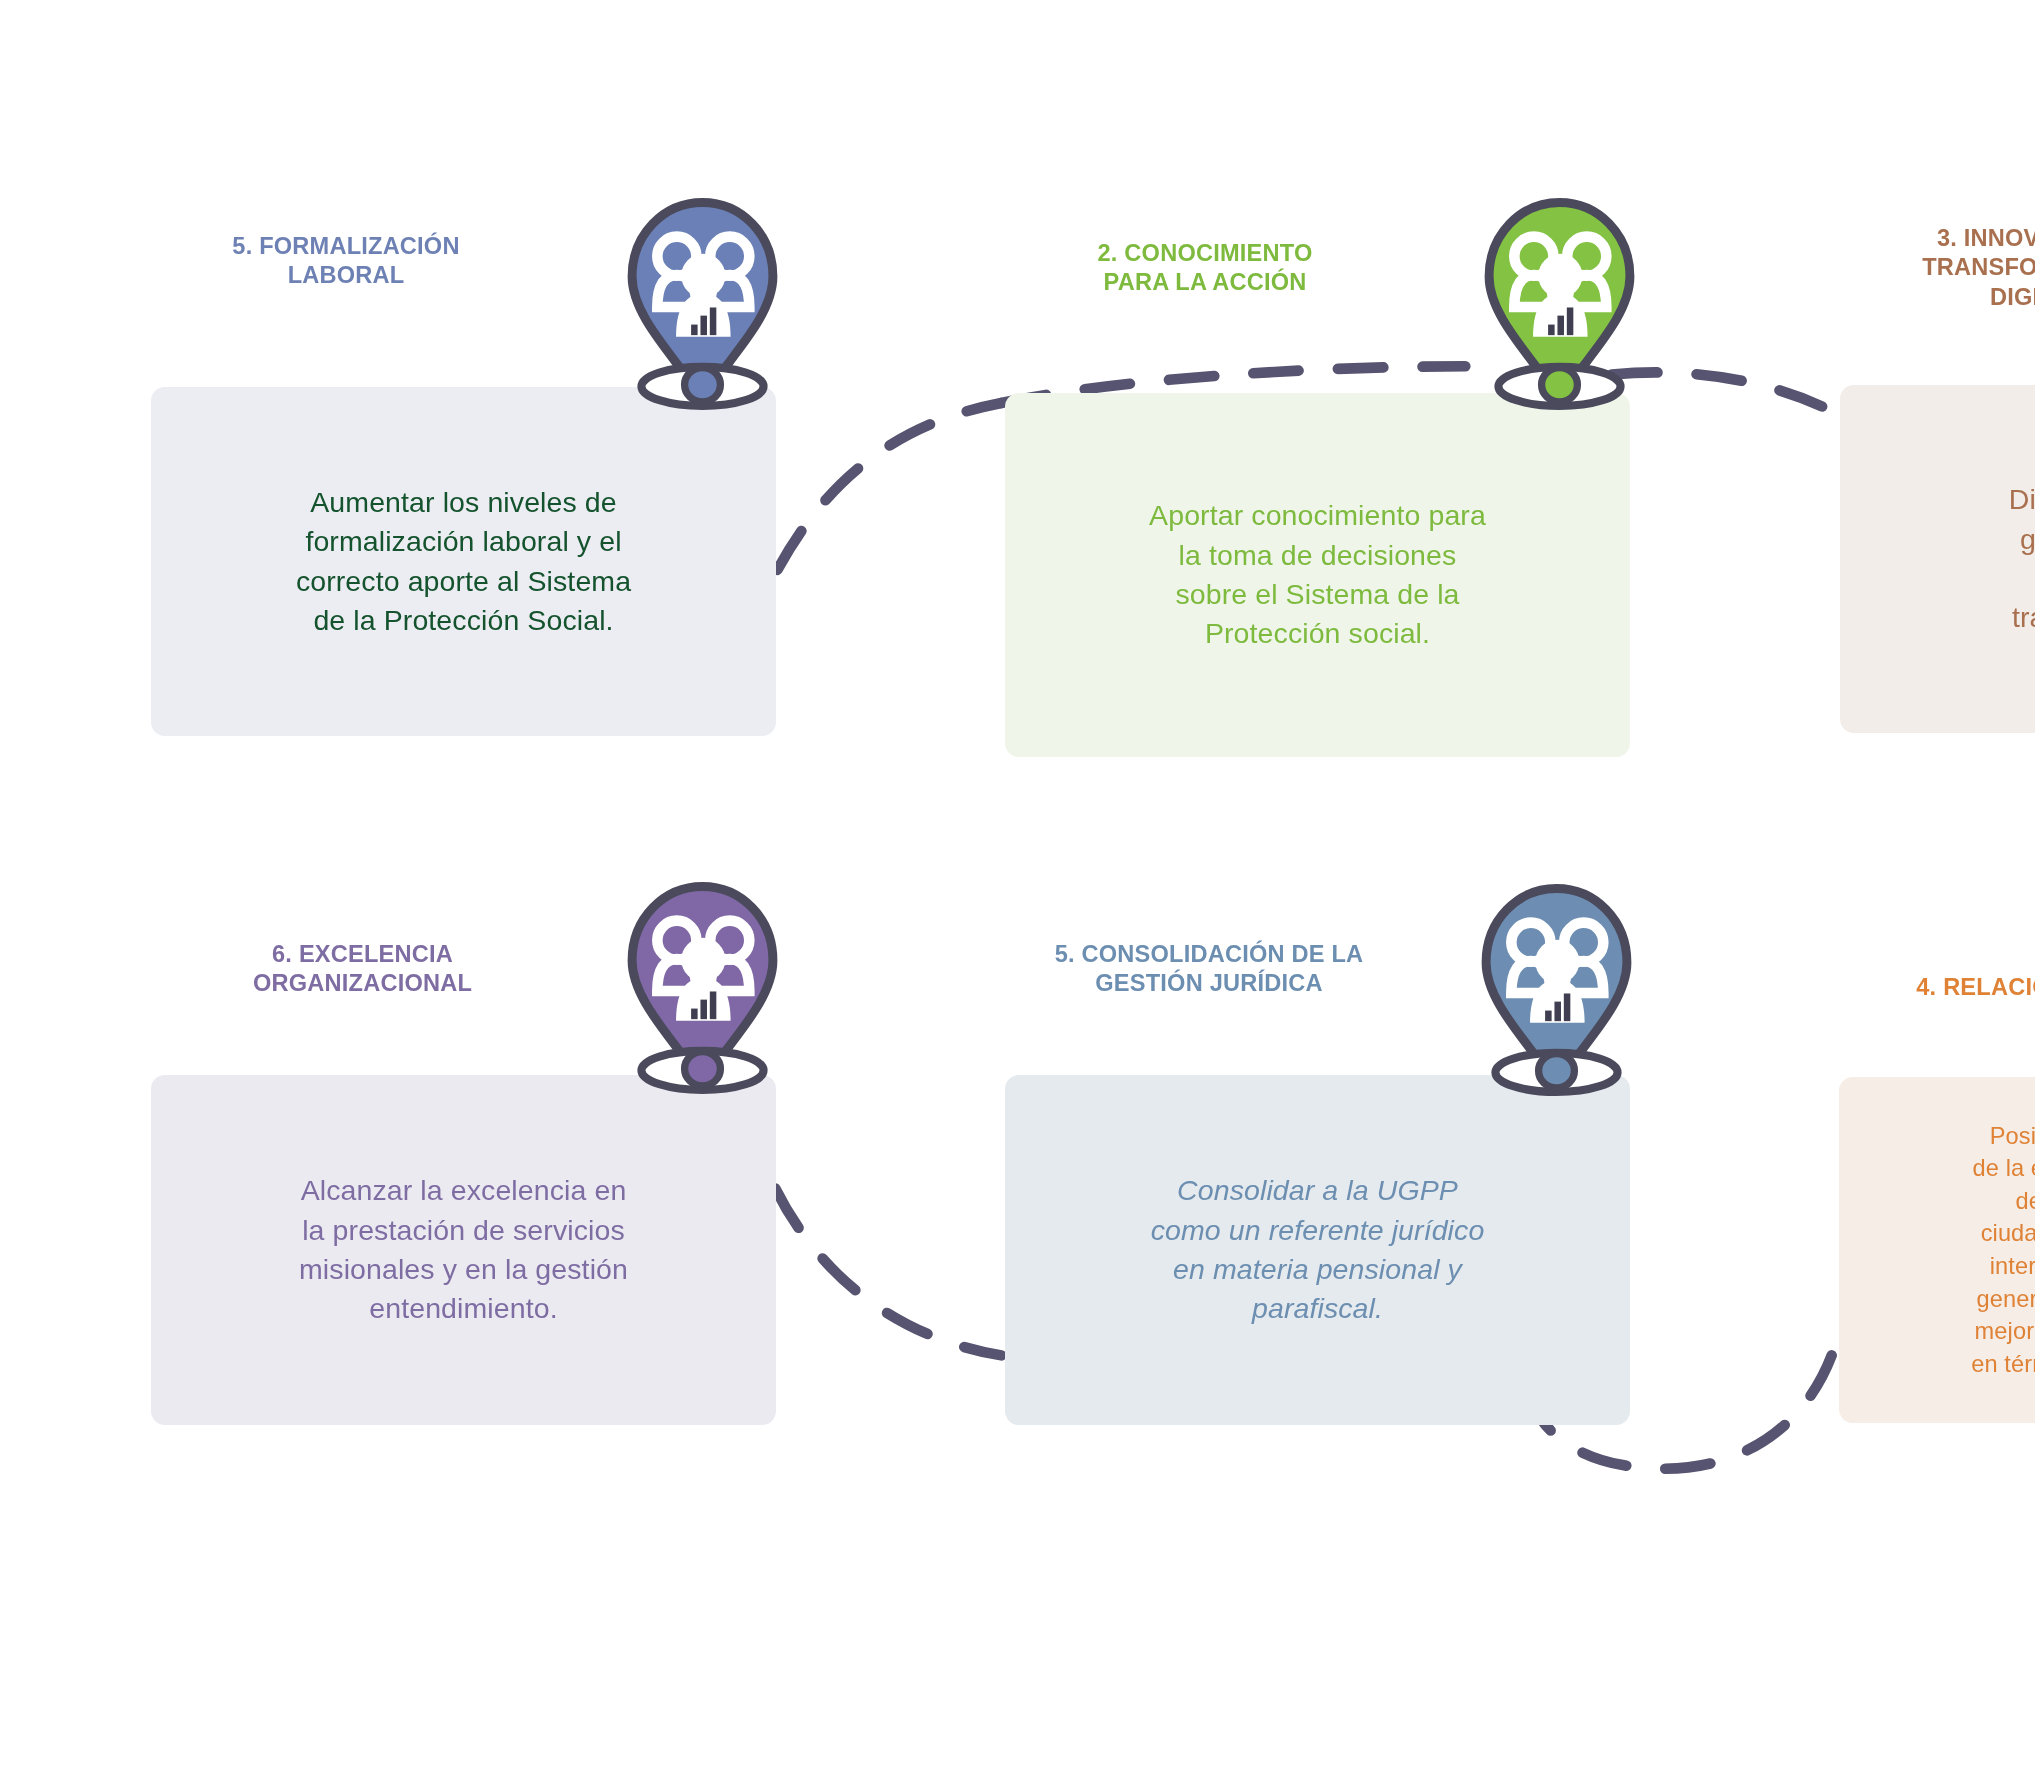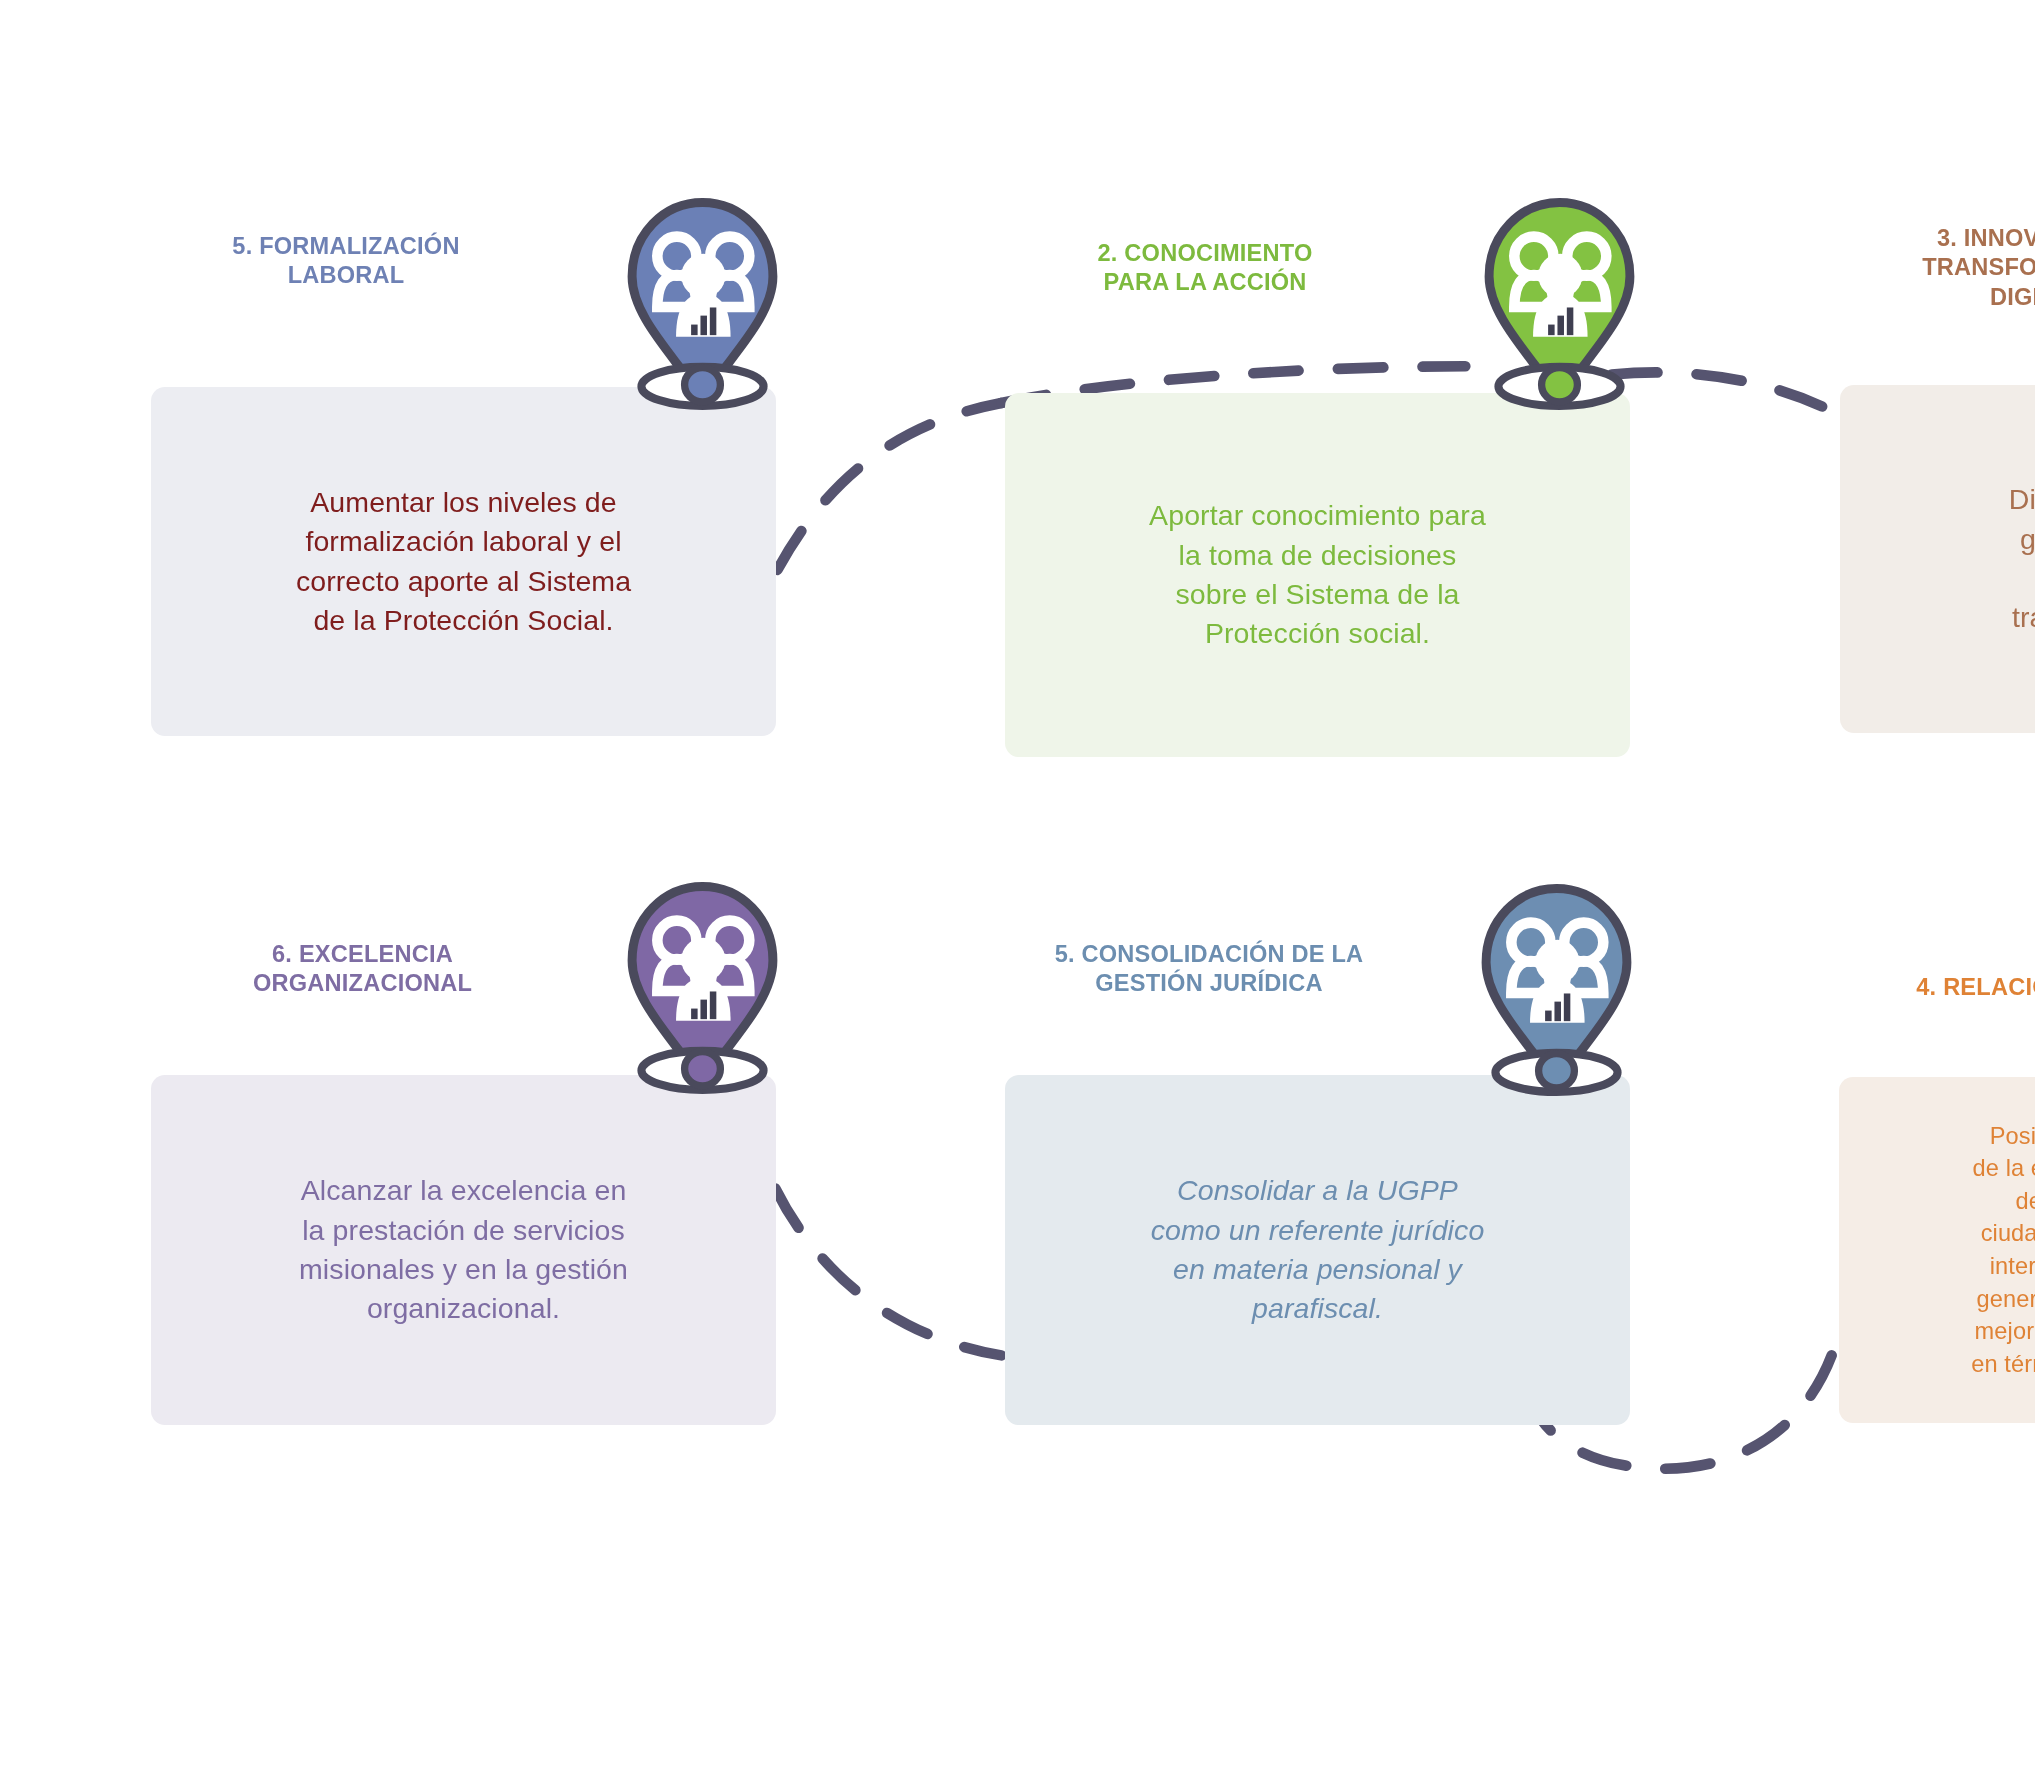--- a/index.html
+++ b/index.html
@@ -108,21 +108,21 @@
                C 6390 3040, 6190 3290, 6010 3420"></path>
 
       <path d="M 4500 3330 C 4420 3540, 4220 3640, 3990 3600
                C 3870 3580, 3800 3520, 3770 3460"></path>
 
       <path d="M 1905 2920 C 2020 3150, 2220 3290, 2460 3330"></path>
     </g>
   </svg>
 
   <div class="card" id="card-1" style="background: rgb(236, 237, 242);">
-    <div class="card-text" style="color: #7f1d1d; font-size: 28.5px;">Aumentar los niveles de
+    <div class="card-text" style="color: #14532d; font-size: 28.5px;">Aumentar los niveles de
 formalización laboral y el
 correcto aporte al Sistema
 de la Protección Social.</div>
   </div>
   <div class="title" id="title-1" style="color: rgb(110, 129, 180); font-size: 23.6px;">5. FORMALIZACIÓN
 LABORAL</div>
   <div class="pin" id="pin-1">
     <svg viewBox="0 0 430 530">
       <g>
         <path d="M215 18 C 310 18 388 96 388 200 C 388 290 300 380 242 462
@@ -228,21 +228,21 @@
         <rect x="210" y="296" width="16" height="48"></rect>
         <rect x="233" y="276" width="16" height="68"></rect>
       </g>
     </svg>
   </div>
 
   <div class="card" id="card-6" style="background: rgb(236, 234, 241);">
     <div class="card-text" style="color: rgb(126, 109, 163); font-size: 28.5px;">Alcanzar la excelencia en
 la prestación de servicios
 misionales y en la gestión
-organizacional.</div>
+entendimiento.</div>
   </div>
   <div class="title" id="title-6" style="color: rgb(126, 109, 163); font-size: 23.6px;">6. EXCELENCIA
 ORGANIZACIONAL</div>
   <div class="pin" id="pin-6">
     <svg viewBox="0 0 430 530">
       <path d="M215 18 C 310 18 388 96 388 200 C 388 290 300 380 242 462
                C 228 482 202 482 188 462 C 130 380 42 290 42 200
                C 42 96 120 18 215 18 Z" fill="#7F68A5" stroke="#4A4A5C" stroke-width="22"></path>
       <ellipse cx="215" cy="470" rx="150" ry="48" fill="#ffffff" stroke="#4A4A5C" stroke-width="20"></ellipse>
       <ellipse cx="215" cy="466" rx="44" ry="42" fill="#7F68A5" stroke="#4A4A5C" stroke-width="18"></ellipse>

